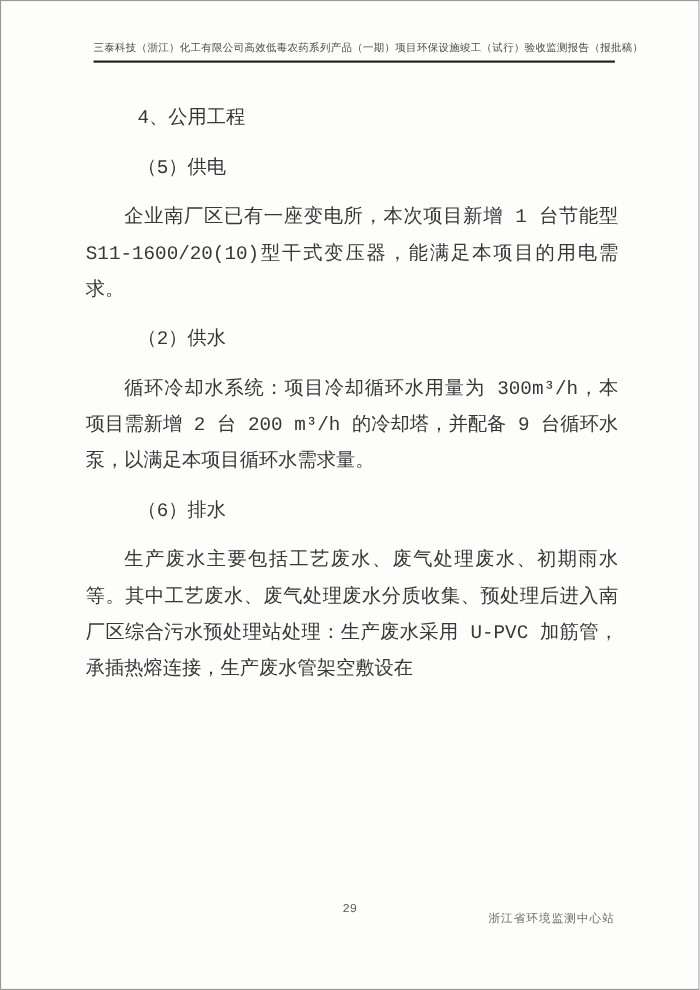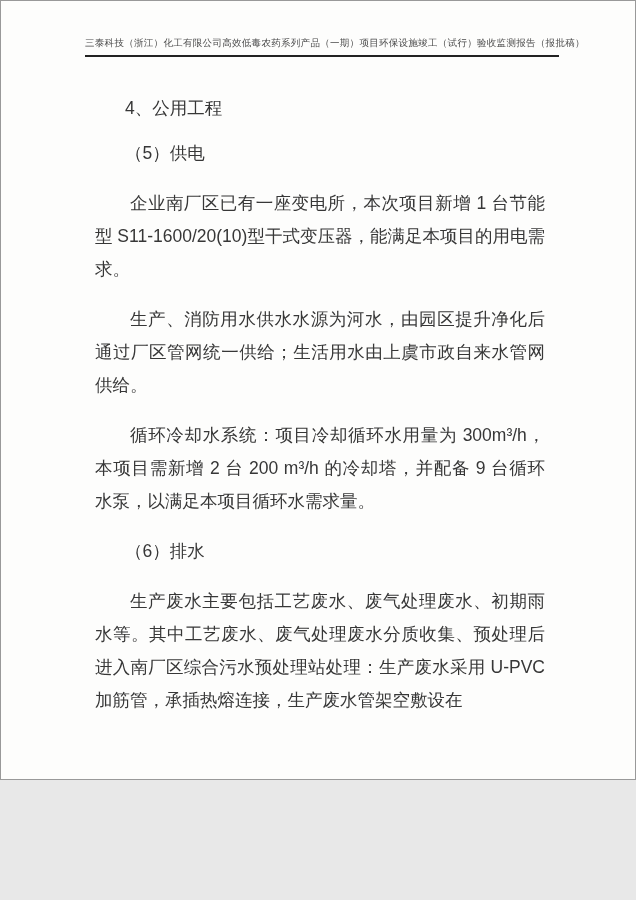--- a/index.html
+++ b/index.html
@@ -1,24 +1,24 @@
 <!DOCTYPE html>
 <html lang="zh"><head>
 <meta charset="utf-8">
 <style>
   html,body{margin:0;padding:0;background:#e8e8e8;}
   .page{
     position:relative;
-    width:636px;height:780px;
+    width:636px;height:900px;
     margin:0 auto;
     background:#fdfdfc;
     border:1px solid #999;
     box-sizing:border-box;
     overflow:hidden;
-    font-family:Liberation Sans, sans-serif;
+    font-family:Liberation Mono, monospace;
   }
   .doc-header{
     position:absolute;
     top:36px;left:84px;right:76px;
     text-align:center;
     font-size:9.5px;
     color:#4a4a4a;
     letter-spacing:0.3px;
     padding-bottom:5px;
     border-bottom:2px solid #222;
@@ -27,21 +27,21 @@
   }
   .doc-body{
     position:absolute;
     top:79px;left:77px;width:484px;
     font-size:17.5px;
     line-height:33px;
     color:#383838;
     text-align:justify;
     filter:blur(0.4px) contrast(1.02);
   }
-  .para{margin:17px;text-indent:2em;}
+  .para{margin:0;text-indent:2em;}
   .heading{margin:12px;text-indent:2em;}
   .footer-pagenum{
     position:absolute;
     top:820px;left:0;right:0;
     text-align:center;
     font-size:11px;
     color:#5a5a5a;
     filter:blur(0.5px);
   }
   .footer-issuer{
@@ -57,21 +57,21 @@
 <body>
 
 <div class="page">
 
   <div class="doc-header">三泰科技（浙江）化工有限公司高效低毒农药系列产品（一期）项目环保设施竣工（试行）验收监测报告（报批稿）</div>
 
   <div class="doc-body">
     <p class="heading">4、公用工程</p>
     <p class="heading">（5）供电</p>
     <p class="para">企业南厂区已有一座变电所，本次项目新增 1 台节能型 S11-1600/20(10)型干式变压器，能满足本项目的用电需求。</p>
-    <p class="para">生产、消防用水供水水源为河水，由园区提升净化后通过厂区管网统一供给；生活用水由上虞市政自来水管网供给。</p>
+    <p class="heading">（2）供水</p>
     <p class="para">循环冷却水系统：项目冷却循环水用量为 300m³/h，本项目需新增 2 台 200 m³/h 的冷却塔，并配备 9 台循环水泵，以满足本项目循环水需求量。</p>
     <p class="heading">（6）排水</p>
     <p class="para">生产废水主要包括工艺废水、废气处理废水、初期雨水等。其中工艺废水、废气处理废水分质收集、预处理后进入南厂区综合污水预处理站处理：生产废水采用 U-PVC 加筋管，承插热熔连接，生产废水管架空敷设在</p>
   </div>
 
   <div class="footer-pagenum">29</div>
 
   <div class="footer-issuer">浙江省环境监测中心站</div>
 
 </div>

